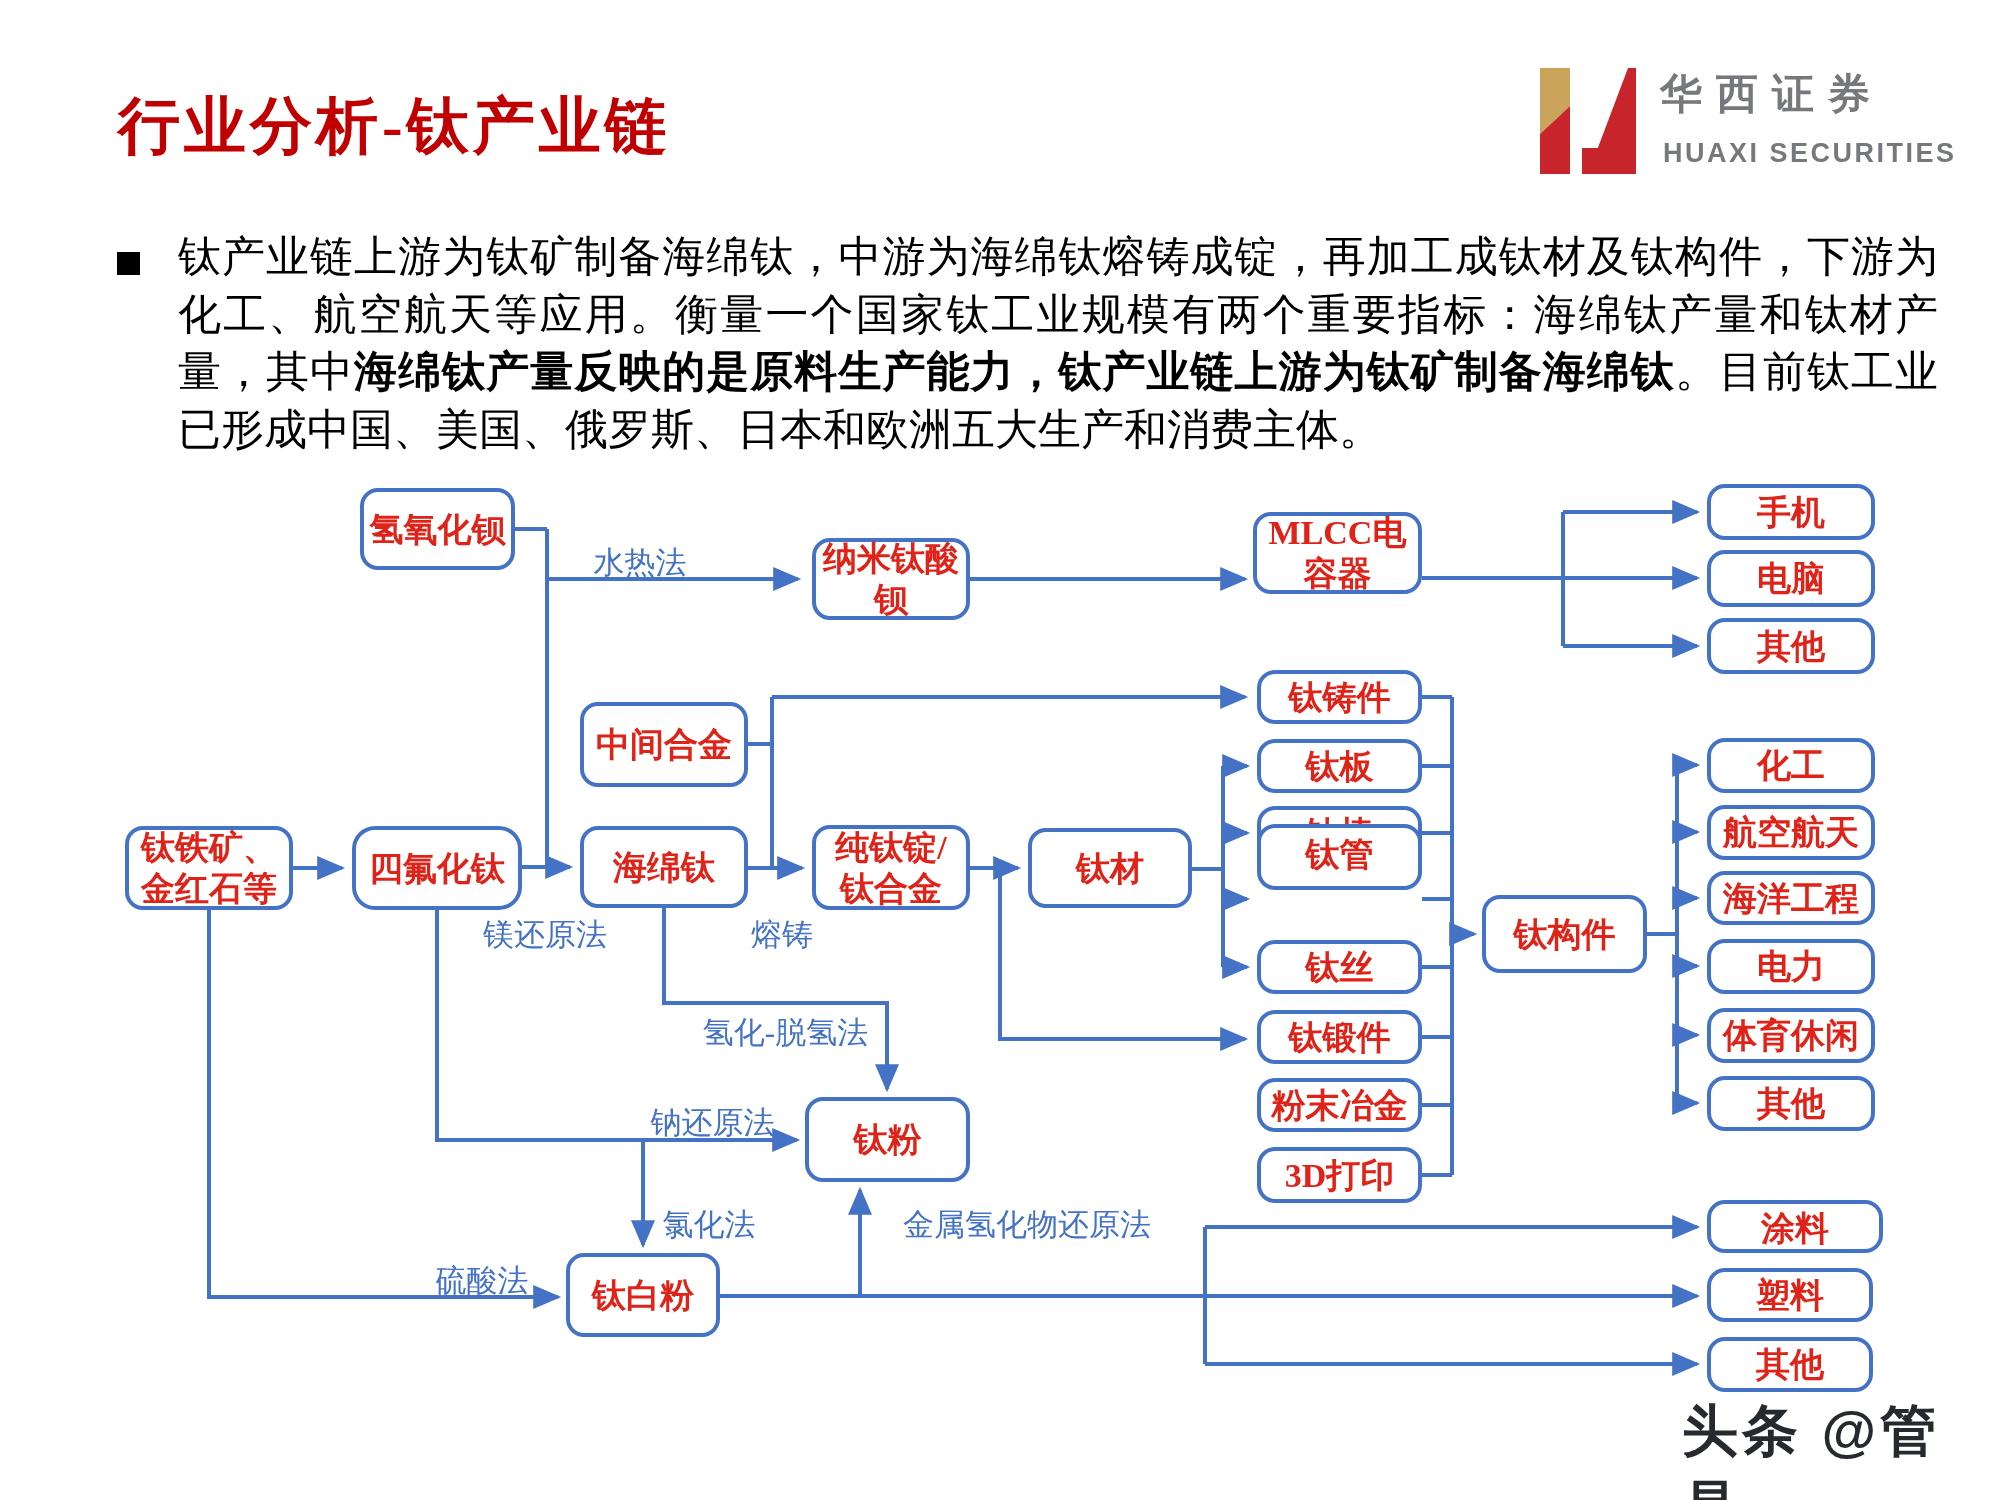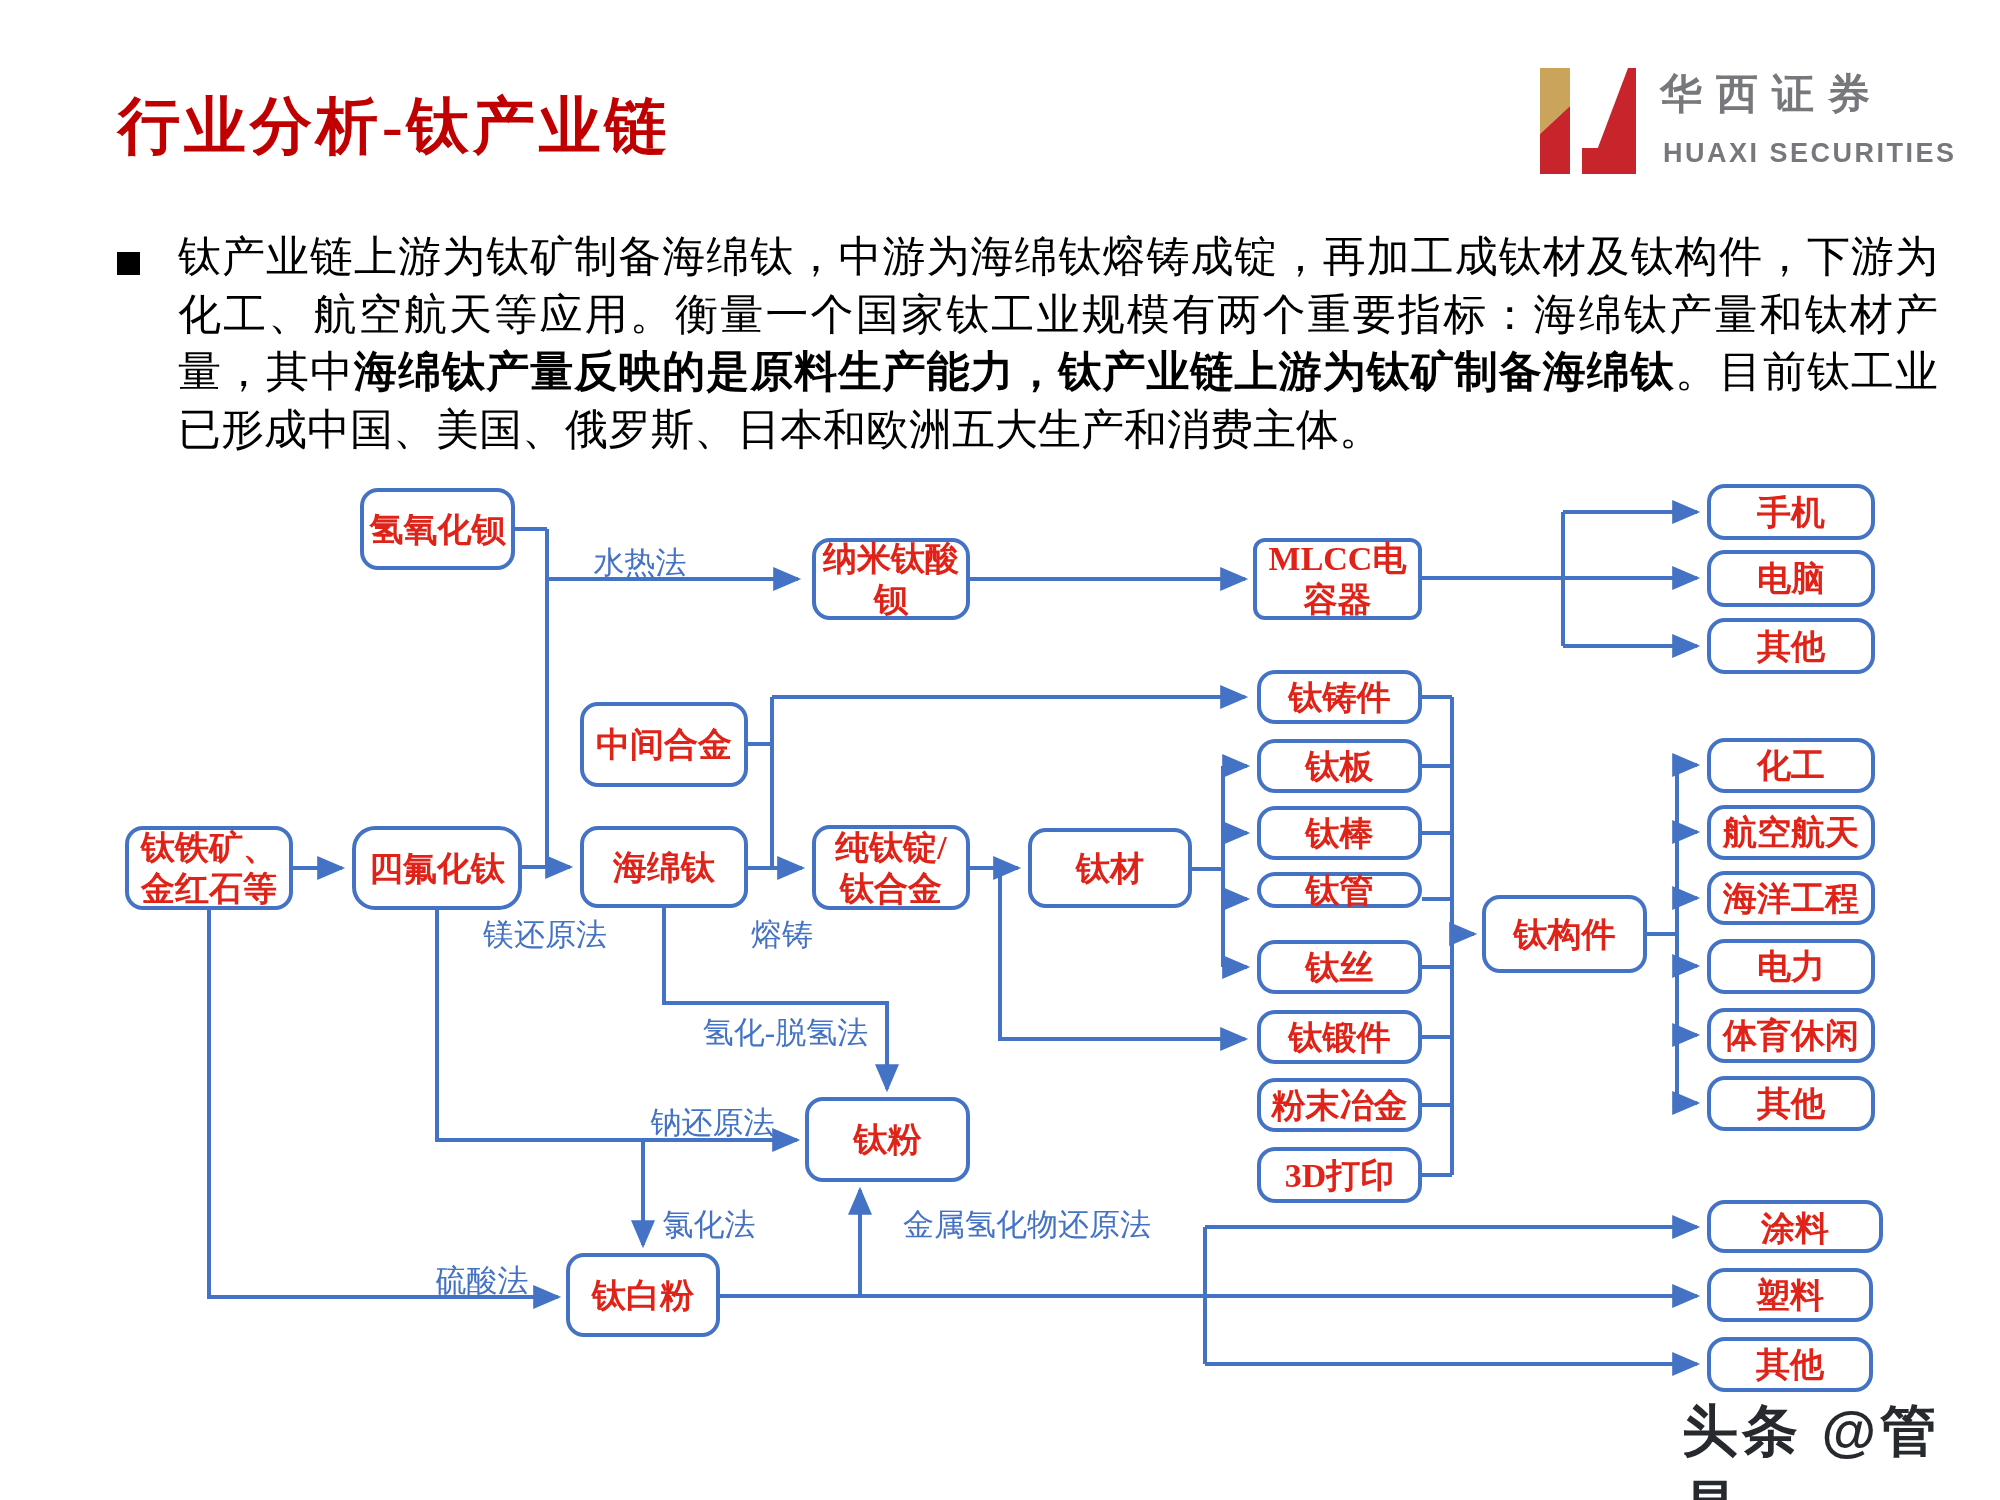--- a/index.html
+++ b/index.html
@@ -114,21 +114,21 @@
     <path d="M1677,1103 H1697" marker-end="url(#ah)"></path>
   </g>
 </svg>
 
 <div class="node" style="left:360px;top:488px;width:155px;height:82px;">
     <span class="lbl">氢氧化钡</span>
   </div>
 <div class="node" style="left:812px;top:538px;width:158px;height:82px;">
     <span class="lbl">纳米钛酸钡</span>
   </div>
-<div class="node" style="left:1253px;top:538px;width:169px;height:82px;border-radius:12px;">
+<div class="node" style="left:1253px;top:512px;width:169px;height:82px;">
     <span class="lbl">MLCC电容器</span>
   </div>
 <div class="node" style="left:1707px;top:484px;width:168px;height:56px;">
     <span class="lbl">手机</span>
   </div>
 <div class="node" style="left:1707px;top:550px;width:168px;height:57px;">
     <span class="lbl">电脑</span>
   </div>
 <div class="node" style="left:1707px;top:618px;width:168px;height:56px;">
     <span class="lbl">其他</span>
@@ -156,21 +156,21 @@
 <div class="node" style="left:1028px;top:828px;width:164px;height:80px;">
     <span class="lbl">钛材</span>
   </div>
 
 <div class="node" style="left:1257px;top:739px;width:165px;height:54px;">
     <span class="lbl">钛板</span>
   </div>
 <div class="node" style="left:1257px;top:806px;width:165px;height:54px;">
     <span class="lbl">钛棒</span>
   </div>
-<div class="node" style="left:1257px;top:872px;width:165px;height:36px;">
+<div class="node" style="left:1257px;top:824px;width:165px;height:66px;font-family:Liberation Mono, monospace;">
     <span class="lbl">钛管</span>
   </div>
 <div class="node" style="left:1257px;top:940px;width:165px;height:54px;">
     <span class="lbl">钛丝</span>
   </div>
 <div class="node" style="left:1257px;top:1010px;width:165px;height:54px;">
     <span class="lbl">钛锻件</span>
   </div>
 <div class="node" style="left:1257px;top:1078px;width:165px;height:54px;">
     <span class="lbl">粉末冶金</span>

